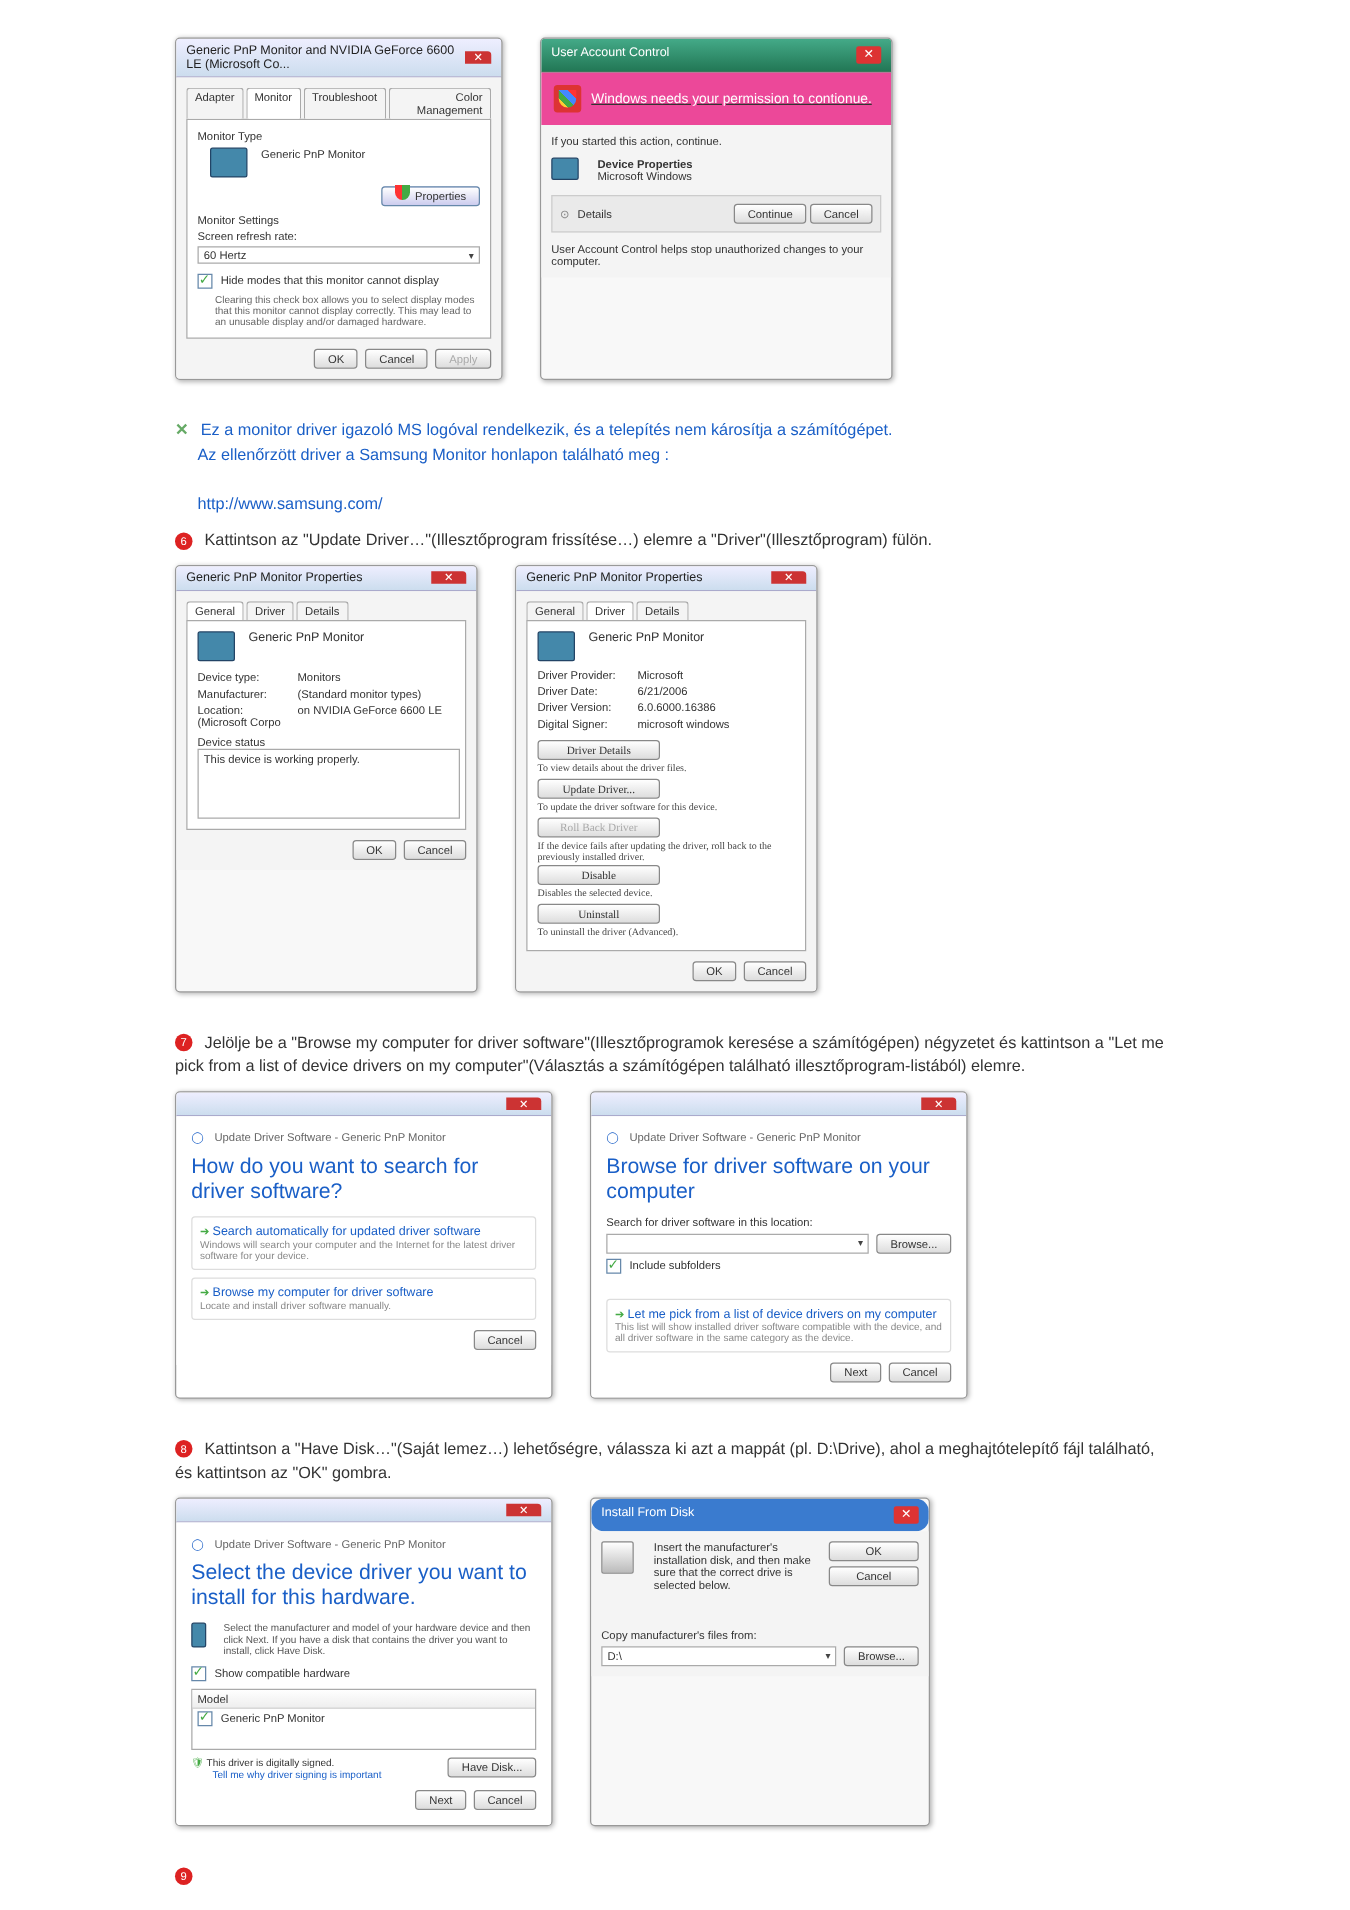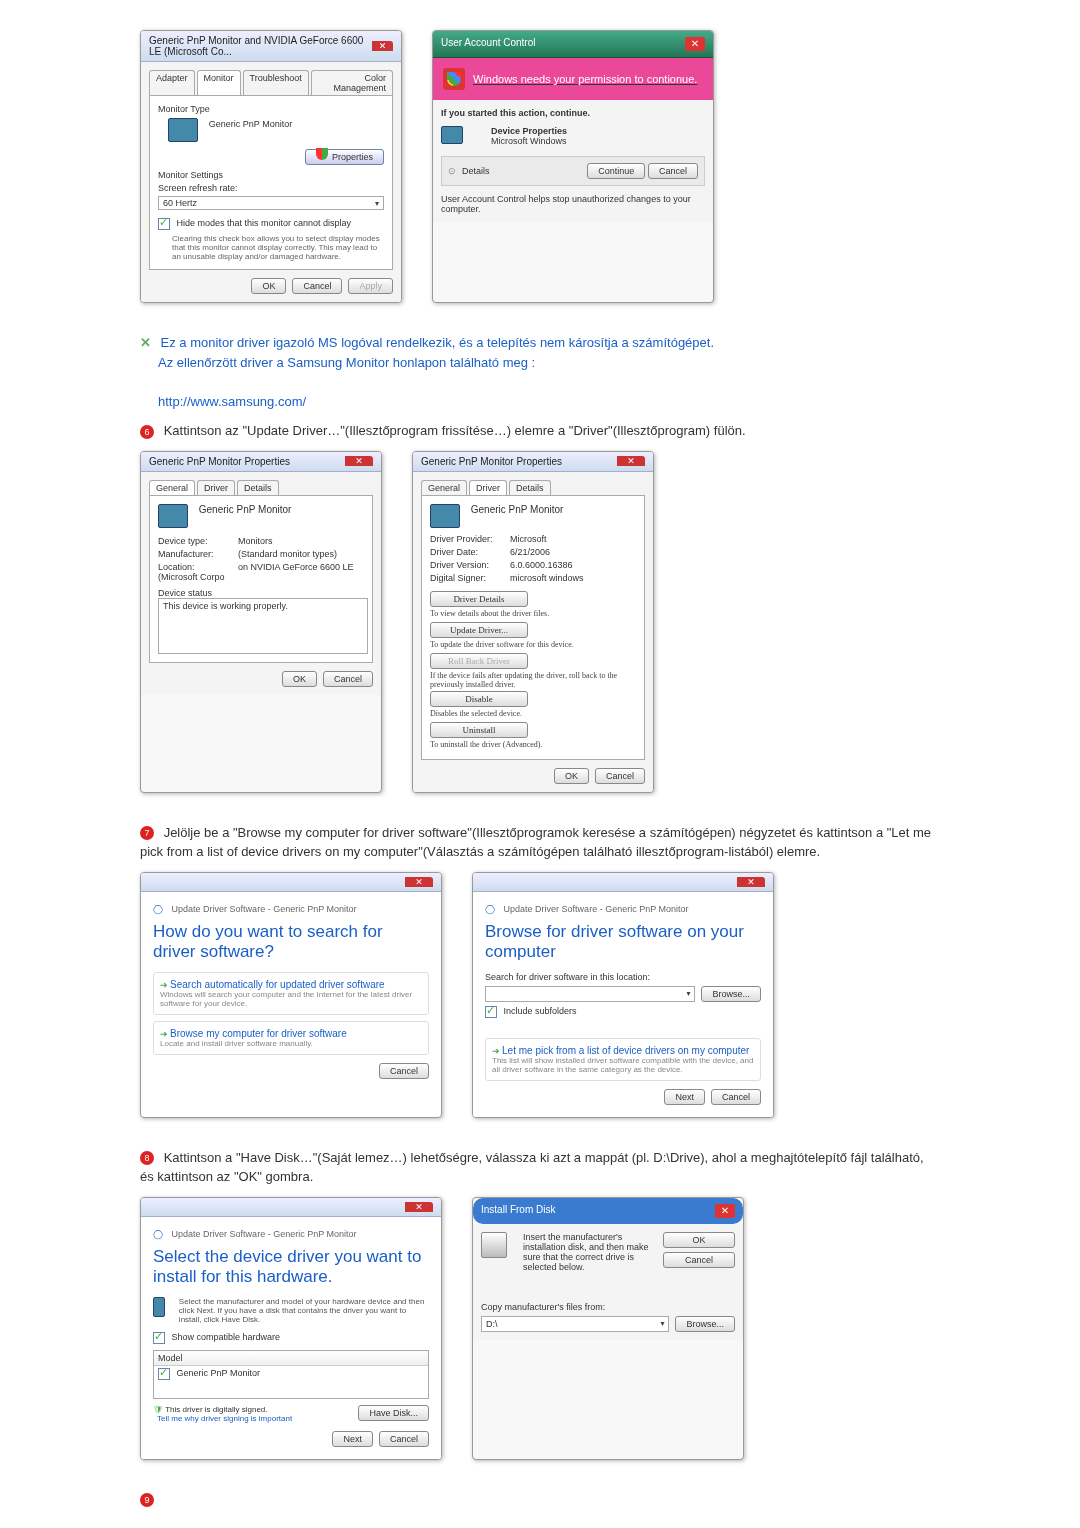--- a/index.html
+++ b/index.html
@@ -340,22 +340,22 @@
       <span>User Account Control</span>
       <span class="close-red">✕</span>
     </div>
     <div style="background:#ec4899;padding:10px;text-decoration:underline;">
       <div class="uac-banner">
         <span class="uac-shield"></span>
         <span style="color:#fff;font-size:11px;">Windows needs your permission to contionue.</span>
       </div>
     </div>
     <div class="body-area" style="background:#f4f4f4;">
-      <div style="font-size:9px;font-weight:bold;margin-bottom:8px;">If you started this action, continue.</div>
-      <div style="display:flex;align-items:flex-start;gap:20px;margin-bottom:10px;">
+      <div style="font-size:9px;font-weight:normal;margin-bottom:8px;">If you started this action, continue.</div>
+      <div style="display:flex;align-items:flex-start;gap:7px;margin-bottom:10px;">
         <span class="monitor-icon" style="width:20px;height:16px;"></span>
         <div>
           <div style="font-size:9px;font-weight:bold;">Device Properties</div>
           <div style="font-size:9px;">Microsoft Windows</div>
         </div>
       </div>
       <div style="display:flex;justify-content:space-between;align-items:center;background:#eaeaea;padding:6px;border:1px solid #ccc;">
         <span style="font-size:9px;">
           <span style="color:#888;margin-right:4px;">⊙</span>
           <span>Details</span>
@@ -540,21 +540,21 @@
         <div style="background:linear-gradient(#fff,#eee);padding:2px 4px;font-size:9px;border-bottom:1px solid #ccc;">Model</div>
         <div style="padding:2px 4px;font-size:9px;height:28px;">
           <span class="checkbox checked"></span>
           <span>Generic PnP Monitor</span>
         </div>
       </div>
       <div style="display:flex;justify-content:space-between;align-items:flex-start;">
         <div style="font-size:8px;">
           <span style="color:#4a4;">🛡</span>
           <span>This driver is digitally signed.</span><br>
-          <span class="blue-link" style="margin-left:4px;">Tell me why driver signing is important</span>
+          <span class="blue-link" style="margin-left:17px;">Tell me why driver signing is important</span>
         </div>
         <span class="btn">Have Disk...</span>
       </div>
       <div class="btn-row">
         <span class="btn">Next</span>
         <span class="btn">Cancel</span>
       </div>
     </div>
   </div>
 

